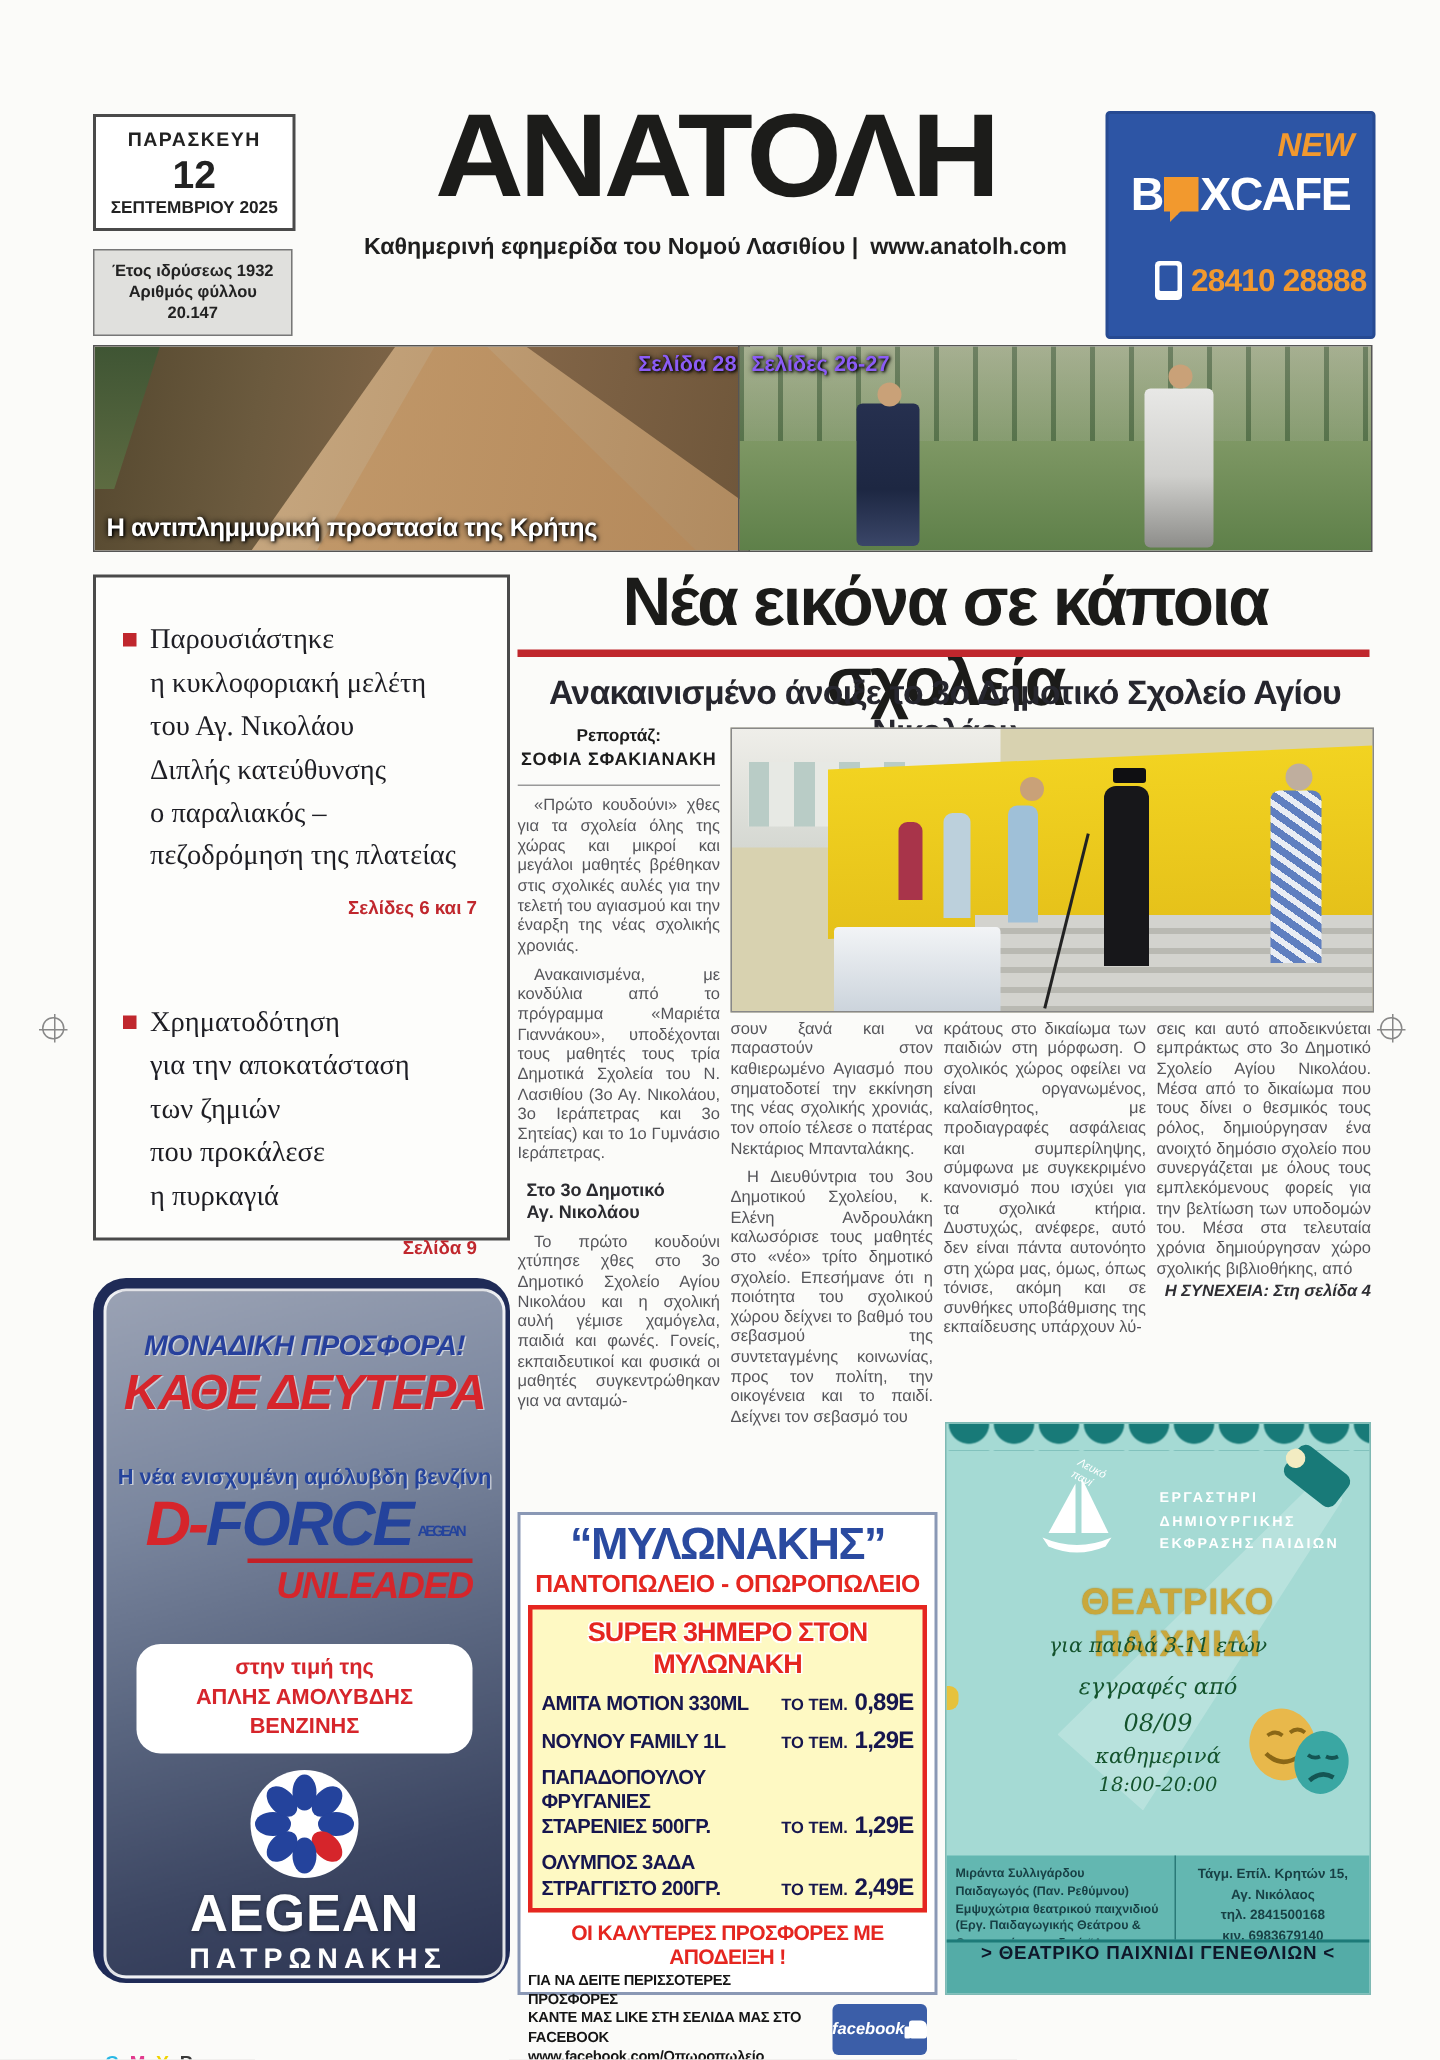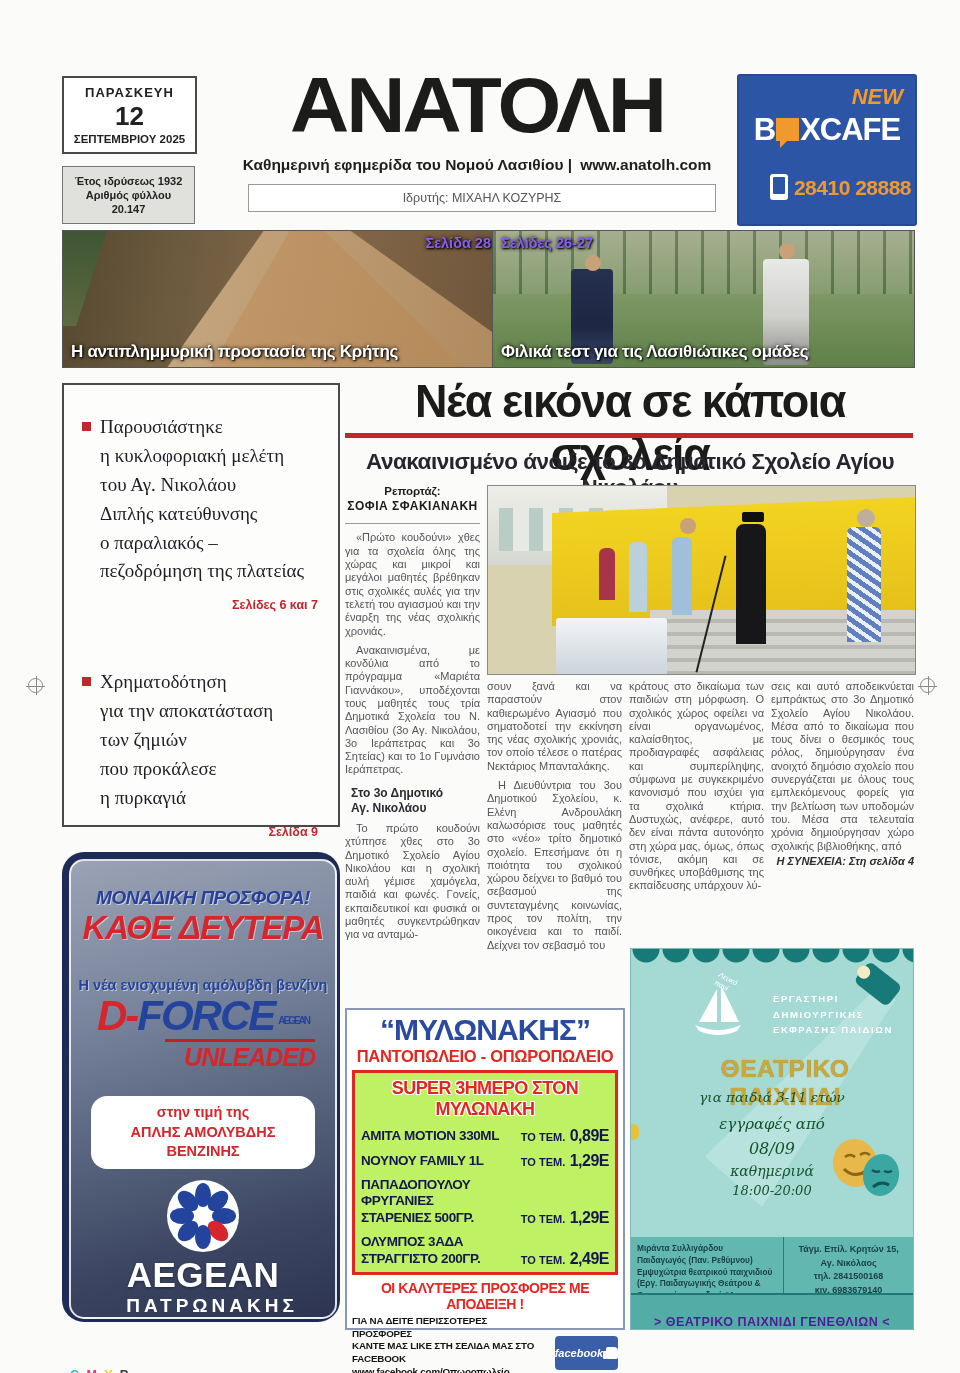--- a/index.html
+++ b/index.html
@@ -115,21 +115,21 @@
   .aeg-logo{margin-top:10px;}
   .aeg-big{color:#fff;font-weight:900;font-size:35px;letter-spacing:0.5px;line-height:1;text-shadow:0 1px 3px rgba(0,0,0,.4);}
   .aeg-name{color:#fff;font-weight:700;font-size:19px;letter-spacing:4px;margin-top:3px;margin-left:18px;}
   .aeg-loc{margin-top:8px;color:#fff;font-size:12.5px;display:flex;align-items:center;justify-content:center;gap:4px;}
 
   
   .mylo{left:345px;top:1008px;width:280px;height:322px;border:2px solid #8a98b5;background:#fff;
         box-sizing:border-box;padding:4px 5px;}
   .mylo-title{text-align:center;color:#2a4aa0;font-weight:900;font-size:30px;letter-spacing:-1px;line-height:1.05;}
   .mylo-sub{text-align:center;color:#e52620;font-weight:900;font-size:16.5px;letter-spacing:-0.3px;margin-top:1px;}
-  .mylo-yellow{margin-top:4px;background:#bef264;border:3px solid #e52620;padding:5px 6px 4px 6px;}
+  .mylo-yellow{margin-top:4px;background:#fef9c3;border:3px solid #e52620;padding:5px 6px 4px 6px;}
   .mylo-offer{text-align:center;color:#e52620;font-weight:900;font-size:18px;letter-spacing:-0.6px;
               text-shadow:-1px -1px 0 #fff,1px -1px 0 #fff,-1px 1px 0 #fff,1px 1px 0 #fff;}
   .mylo-item{display:flex;justify-content:space-between;align-items:flex-end;margin-top:7px;}
   .mylo-item .nm{font-weight:800;font-size:13.5px;color:#16164e;letter-spacing:-0.4px;line-height:1.25;}
   .mylo-item .pr{white-space:nowrap;color:#16164e;}
   .mylo-item .pl{font-weight:800;font-size:11px;}
   .mylo-item .pv{font-weight:900;font-size:16px;letter-spacing:-0.5px;}
   .mylo-receipt{text-align:center;color:#e52620;font-weight:900;font-size:14px;letter-spacing:-0.4px;margin-top:5px;}
   .mylo-fb{display:flex;gap:6px;align-items:center;margin-top:3px;}
   .mylo-fb .lines{font-weight:700;font-size:9.8px;color:#141414;line-height:1.3;letter-spacing:-0.2px;}
@@ -158,21 +158,21 @@
             font-weight:700;font-size:24.5px;letter-spacing:0.5px;text-shadow:0 0 1px #9c7f24;}
   .th-hand{position:absolute;width:100%;text-align:center;color:#14532d;font-family:"DejaVu Serif",serif;font-style:italic;}
   .th-masks{position:absolute;right:10px;top:188px;}
   .th-start{position:absolute;left:34px;top:242px;width:236px;text-align:center;color:#d9bd4a;
             font-weight:800;font-size:16.5px;letter-spacing:1px;line-height:1.35;text-shadow:0 1px 2px rgba(20,80,78,.6);}
   .th-info{position:absolute;left:0;bottom:34px;right:0;height:58px;background:#63b7b1;display:flex;}
   .th-info .tcol{padding:6px 6px;color:#173f44;}
   .th-info .t1{flex:1.2;font-weight:700;font-size:8.3px;line-height:1.42;border-right:1px solid #2a7a78;}
   .th-info .t2{flex:1;font-size:9px;line-height:1.5;text-align:center;font-weight:700;}
   .th-foot{position:absolute;left:0;bottom:0;right:0;height:34px;background:#54aca7;border-top:2px solid #1d7a78;
-           display:flex;align-items:flex-end;justify-content:center;color:#4c1d95;font-weight:800;font-size:12.5px;letter-spacing:0.5px;}
+           display:flex;align-items:flex-start;justify-content:center;color:#0f172a;font-weight:800;font-size:12.5px;letter-spacing:0.5px;}
 
   
   .regmark{width:13px;height:13px;border:1px solid #888;border-radius:50%;position:absolute;}
   .regmark:before{content:"";position:absolute;left:50%;top:-3px;bottom:-3px;width:1px;background:#888;}
   .regmark:after{content:"";position:absolute;top:50%;left:-3px;right:-3px;height:1px;background:#888;}
   .cmyb{left:70px;top:1368px;font-size:12.5px;font-weight:700;letter-spacing:2px;}
   .cmyb .c{color:#29b8e5;} .cmyb .m{color:#e23a8e;} .cmyb .y{color:#f0d400;} .cmyb .b{color:#3a3a3a;}
 </style>
 </head>
 <body>
@@ -190,23 +190,20 @@
     <div>Αριθμός φύλλου</div>
     <div>20.147</div>
   </div>
 
   <div class="abs mast-title">ΑΝΑΤΟΛΗ</div>
 
   <div class="abs mast-sub">
     <span>Καθημερινή εφημερίδα του Νομού Λασιθίου |</span><span class="site">www.anatolh.com</span>
   </div>
 
-  <div class="abs founderbox">
-    <span>Ιδρυτής: ΜΙΧΑΗΛ ΚΟΖΥΡΗΣ</span>
-  </div>
 
   <div class="abs boxcafe">
     <div class="new">NEW</div>
     <div class="logo">
       <span>B</span>
         <span class="boxbubble"></span>
         <span>XCAFE</span>
     </div>
     <div class="phonerow">
       <span class="phone-ic"></span>
@@ -224,21 +221,20 @@
   </div>
 
   <div class="abs photo" style="left:492px;top:230px;width:421px;height:136px;">
     <div class="foot-field" style="position:absolute;inset:0;"></div>
     <div class="foot-fence"></div>
     <div class="player" style="left:78px;top:38px;width:42px;height:95px;background:linear-gradient(#26304f,#1d2742 60%,#3a4668);"></div>
     <div class="head" style="left:92px;top:24px;"></div>
     <div class="player" style="left:270px;top:28px;width:46px;height:106px;background:linear-gradient(#e8e8e6,#cfcfcc 55%,#8d8d8a);"></div>
     <div class="head" style="left:286px;top:12px;"></div>
     <div class="ph-ref" style="left:8px;top:4px;">Σελίδες 26-27</div>
-    <div class="ph-cap">Φιλικά τεστ για τις Λασιθιώτικες ομάδες</div>
   </div>
 
   <div class="abs sidebox">
     <div class="tease">
       <span class="sq"></span>
       <span class="txt pre">Παρουσιάστηκε
 η κυκλοφοριακή μελέτη
 του Αγ. Νικολάου
 Διπλής κατεύθυνσης
 ο παραλιακός –

